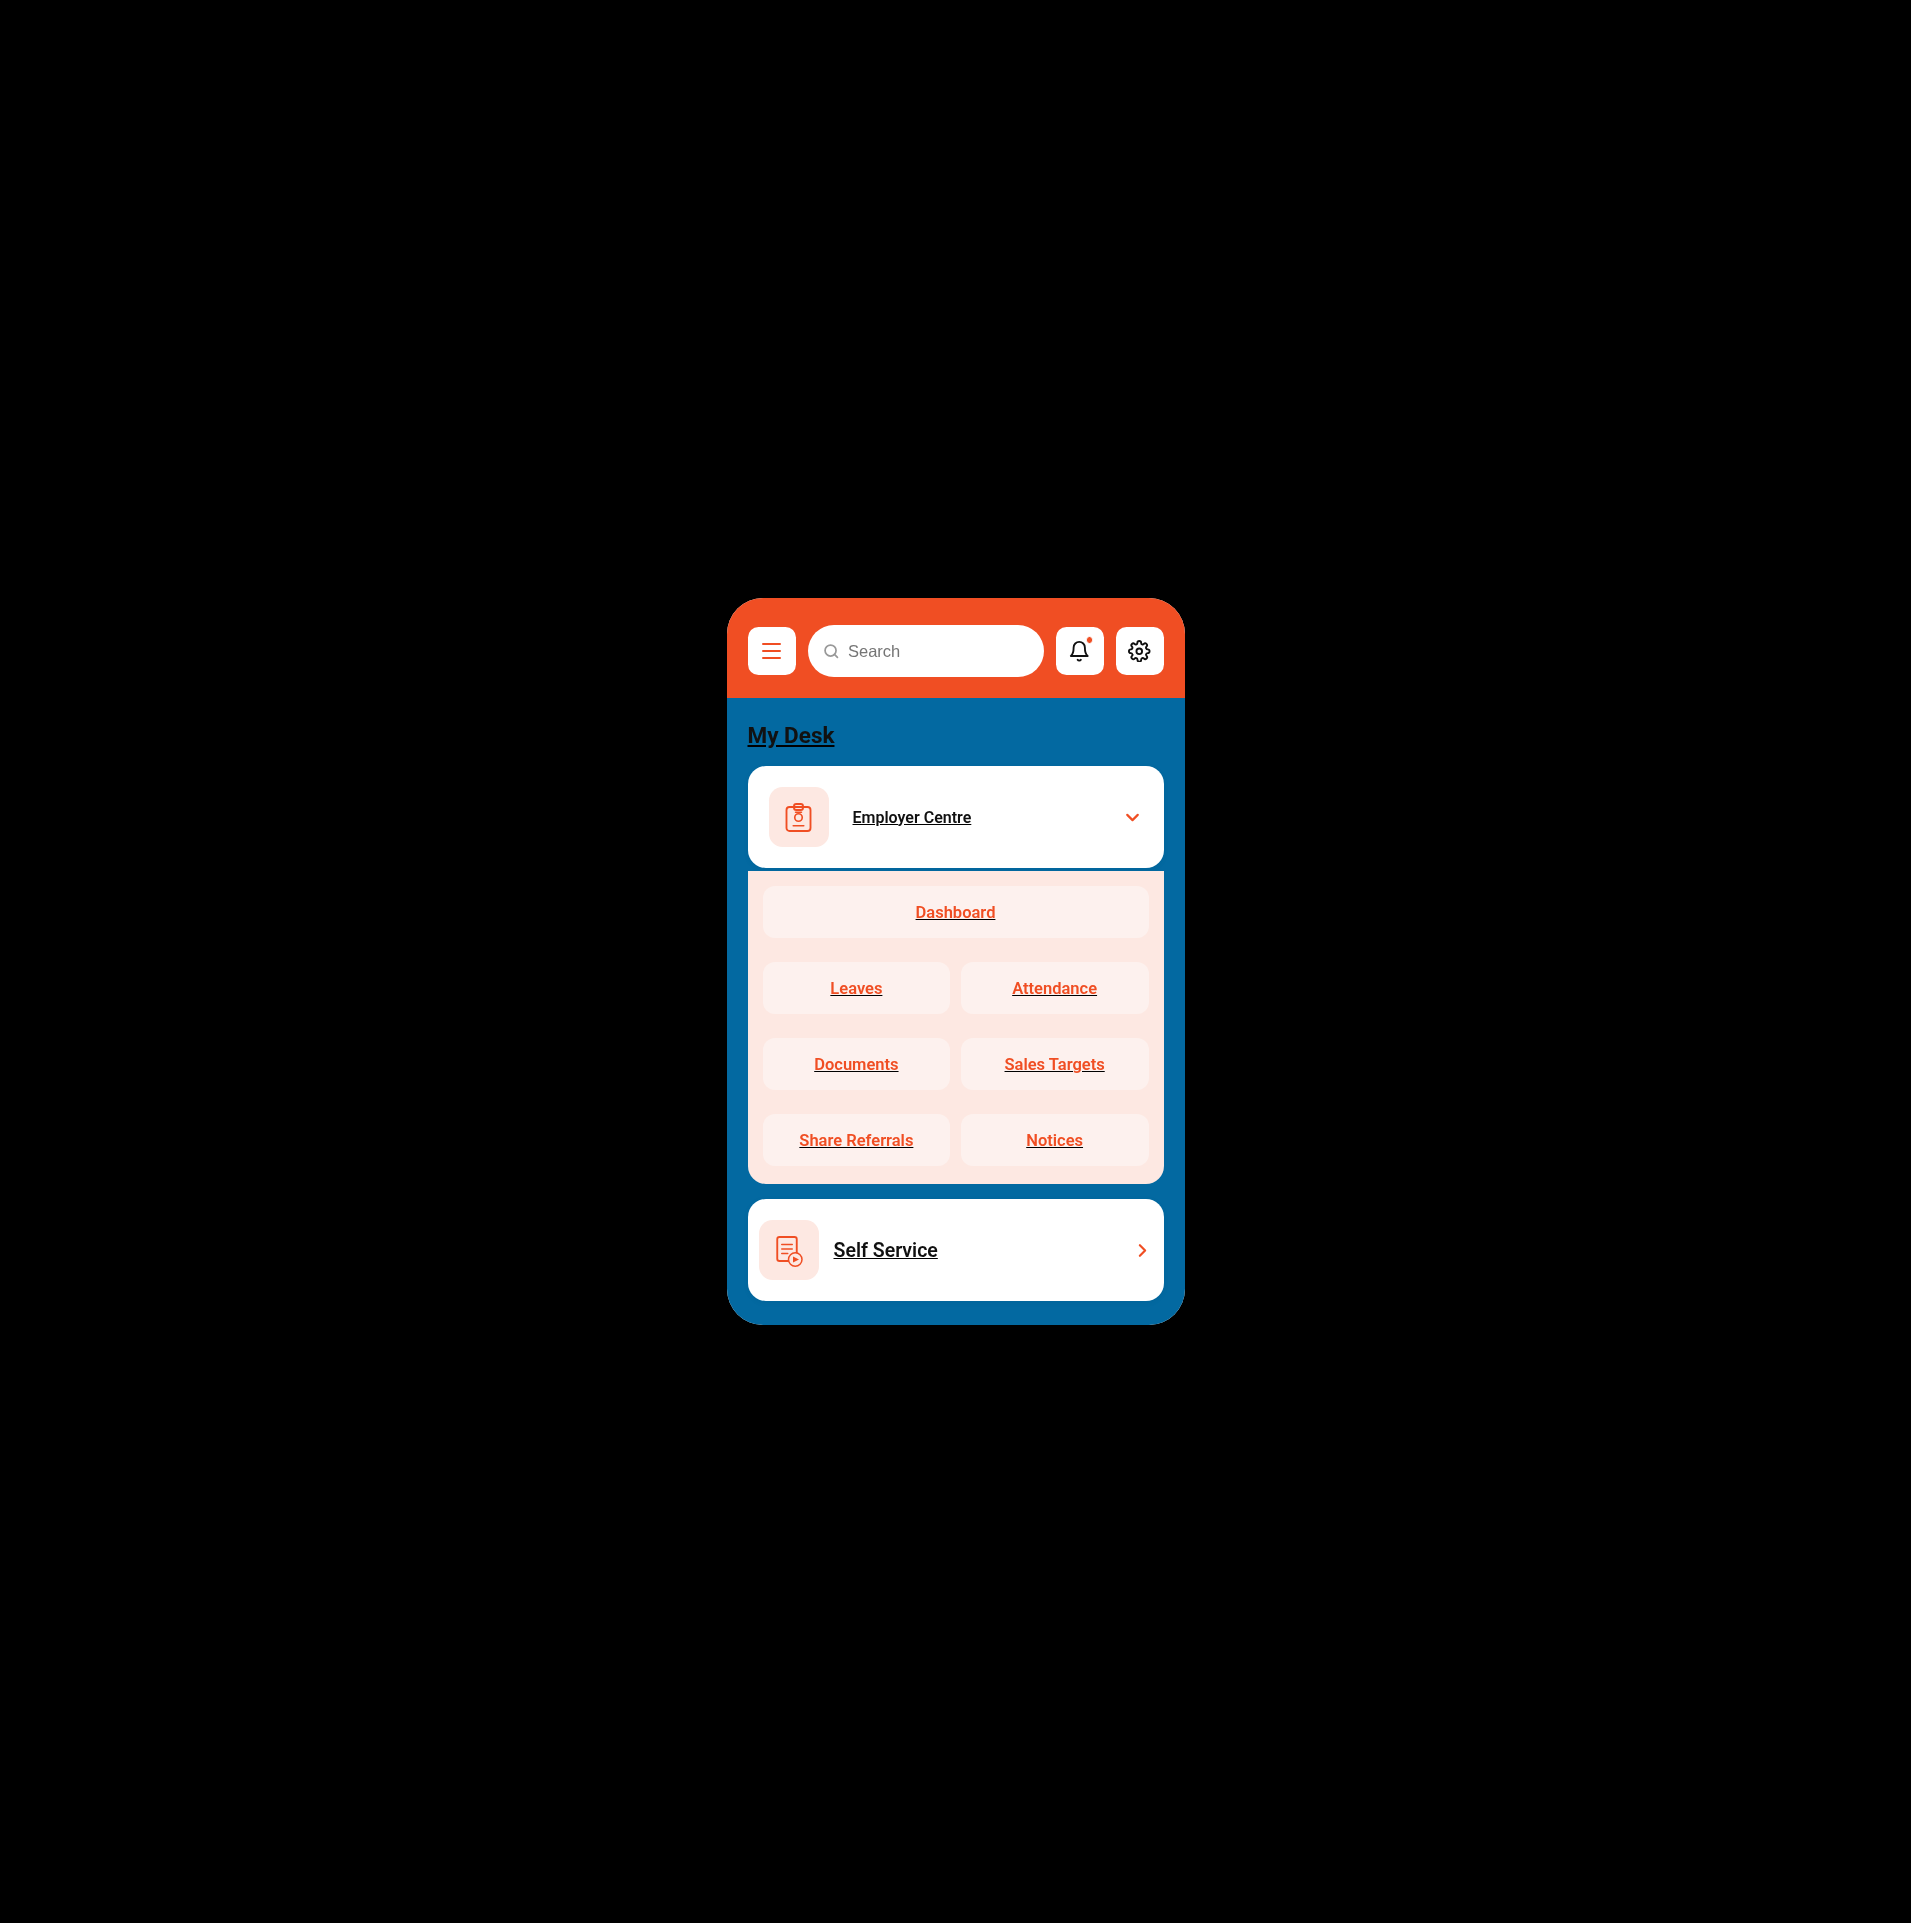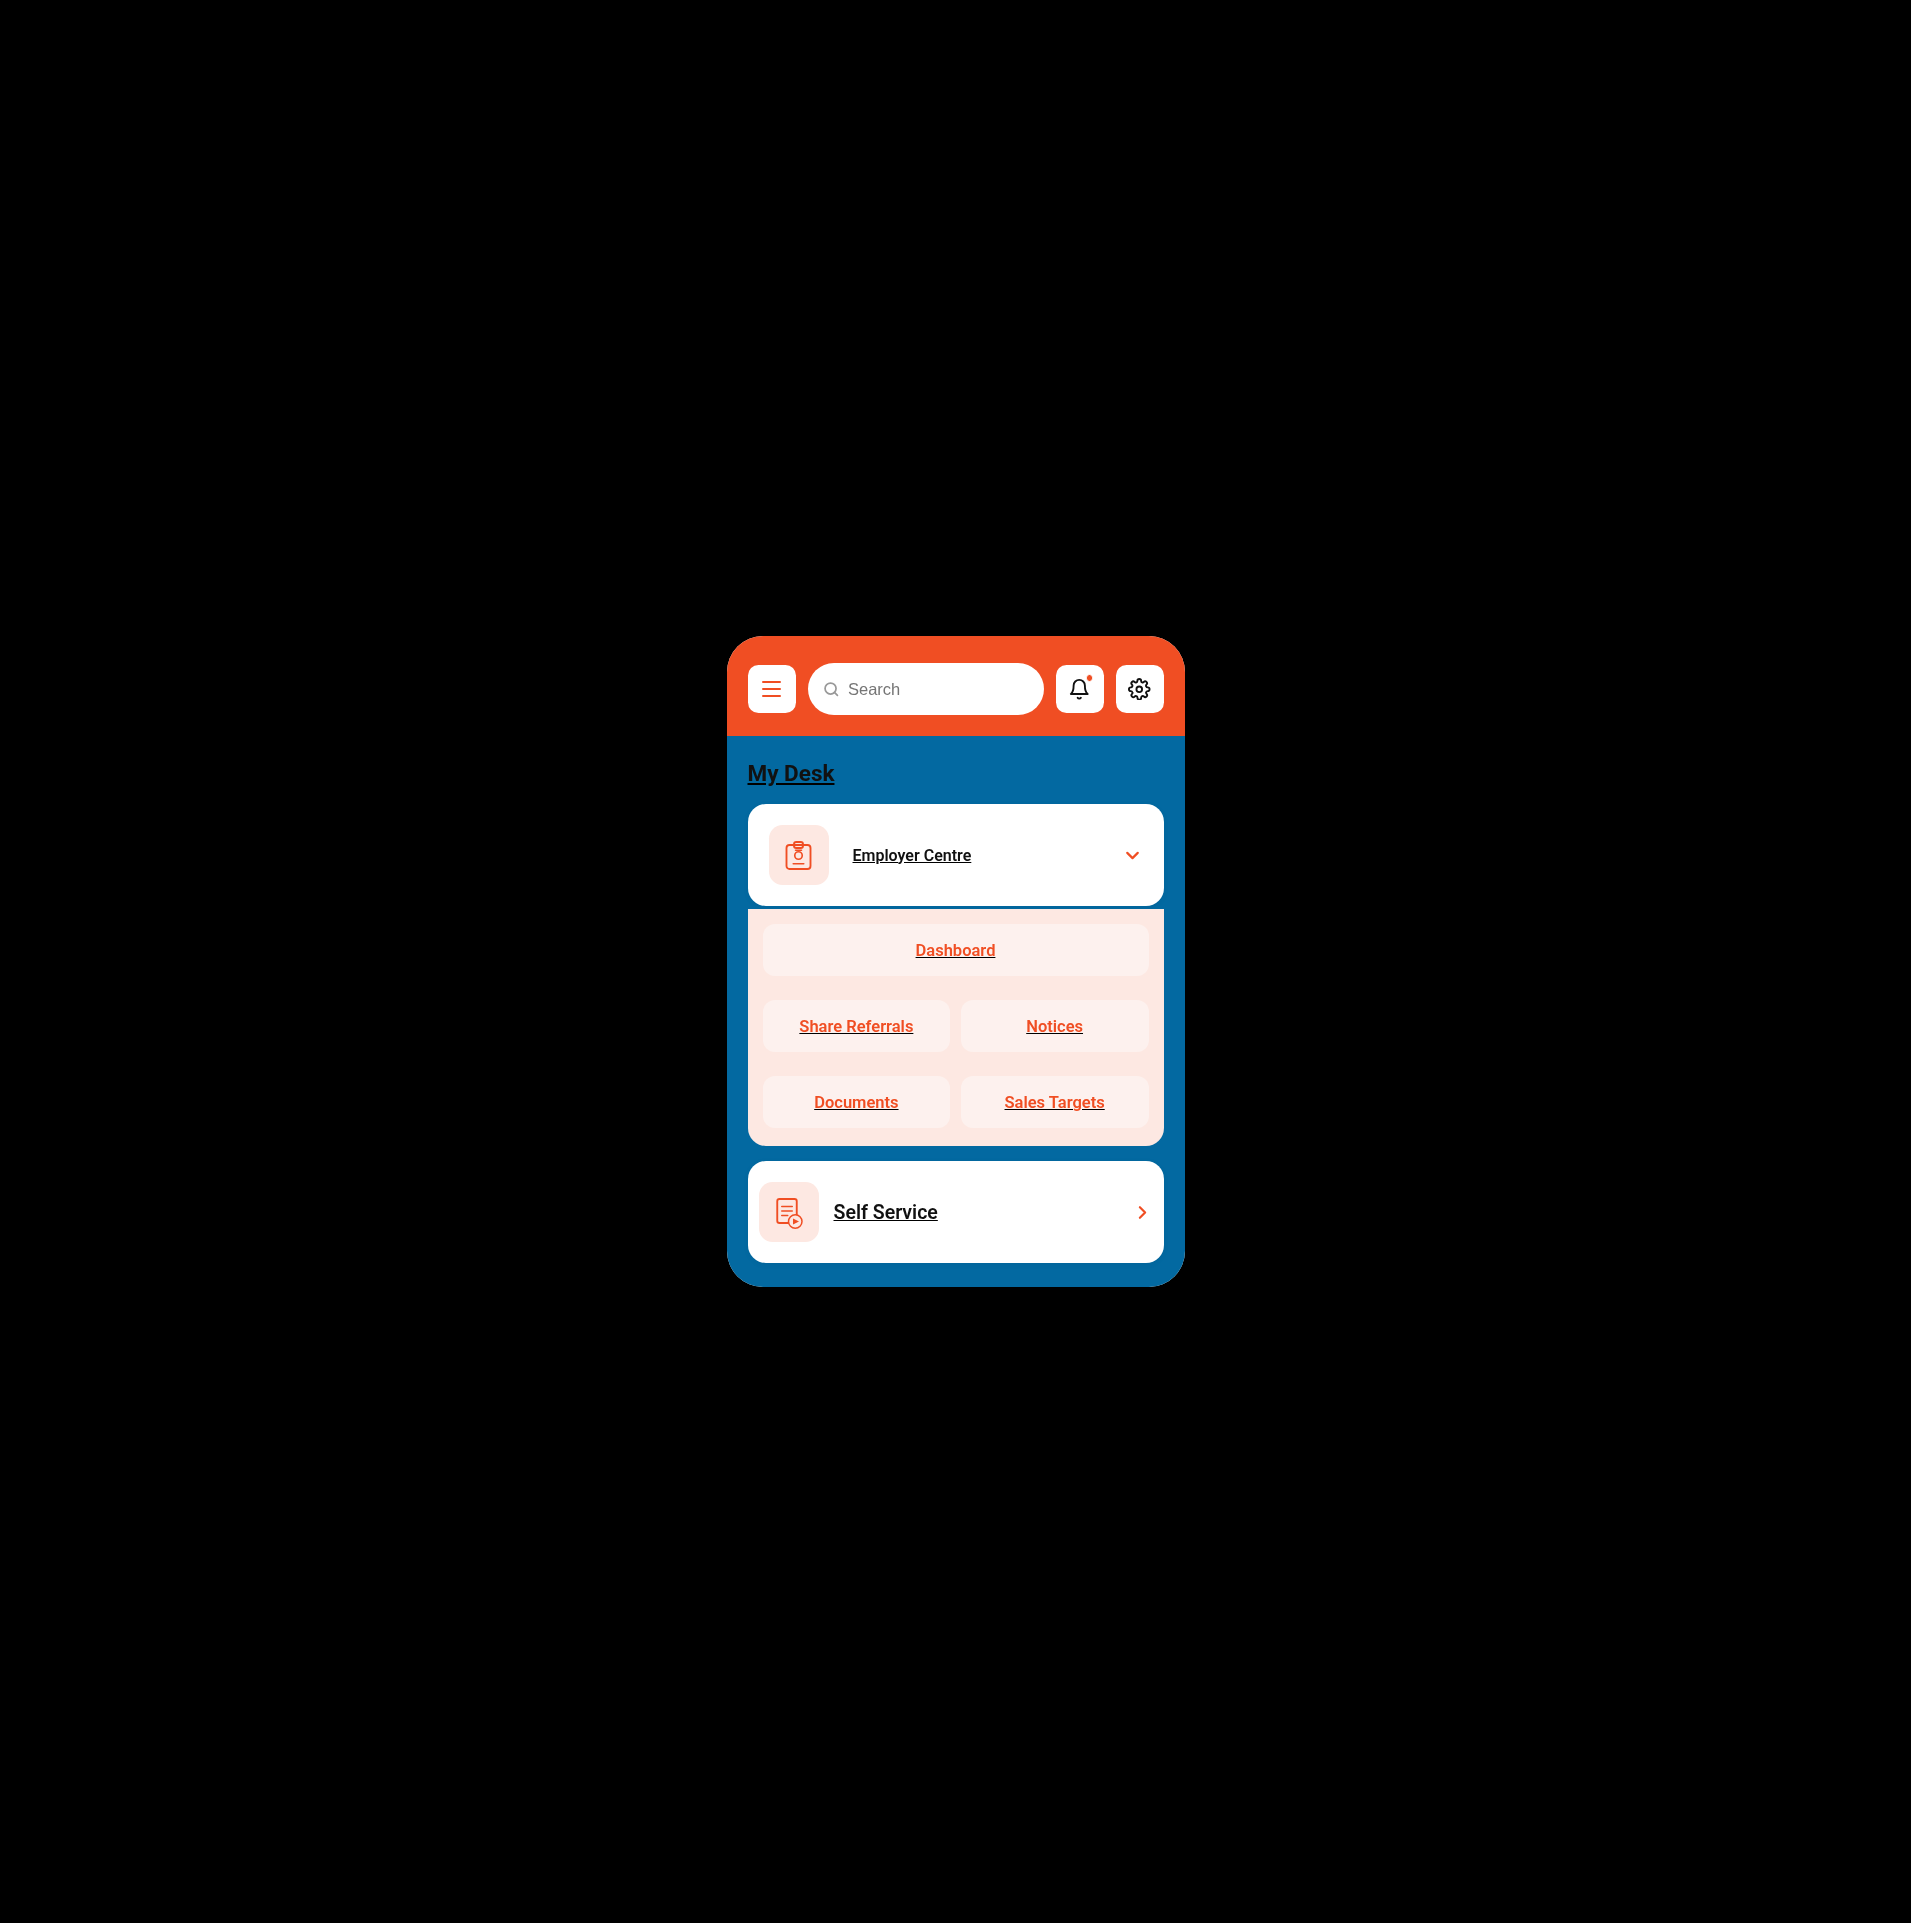--- a/index.html
+++ b/index.html
@@ -326,36 +326,44 @@
       </span>
     </div>
 
     <div class="submenu">
       <div class="submenu-grid">
 
         <div class="submenu-full">
           <span>Dashboard</span>
         </div>
 
-
         <div class="submenu-row">
           <div class="submenu-half">
+            <span>Leaves</span>
+          </div>
+          <div class="submenu-half">
+            <span>Attendance</span>
+          </div>
+        </div>
+
+        <div class="submenu-row">
+          <div class="submenu-half">
+            <span>Documents</span>
+          </div>
+          <div class="submenu-half">
+            <span>Sales Targets</span>
+          </div>
+        </div>
+
+        <div class="submenu-row">
+          <div class="submenu-half">
             <span>Share Referrals</span>
           </div>
           <div class="submenu-half">
             <span>Notices</span>
-          </div>
-        </div>
-
-        <div class="submenu-row">
-          <div class="submenu-half">
-            <span>Documents</span>
-          </div>
-          <div class="submenu-half">
-            <span>Sales Targets</span>
           </div>
         </div>
 
       </div>
     </div>
 
     <div class="self-service-card">
       <div class="self-service-icon-wrap">
         <svg width="33" height="33" viewBox="0 0 42 44" fill="none">
 

